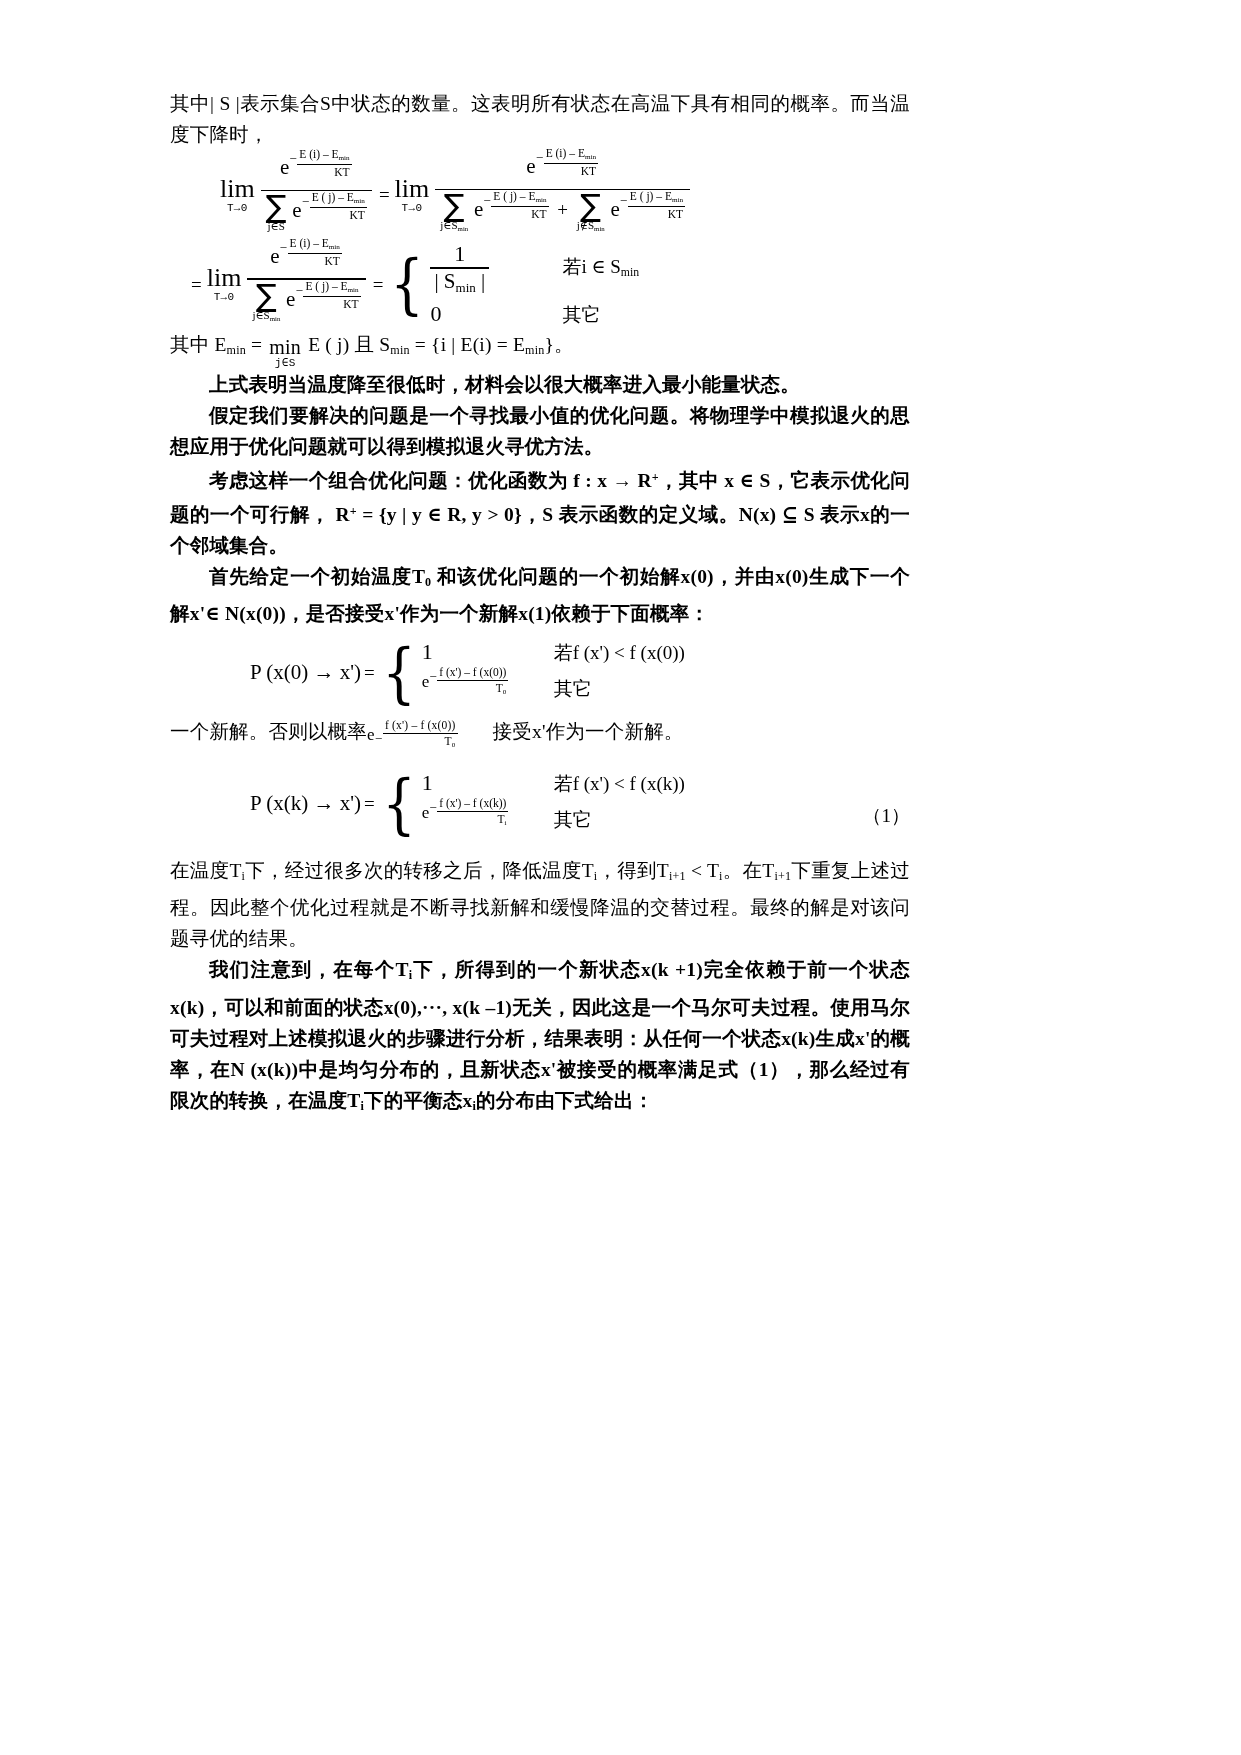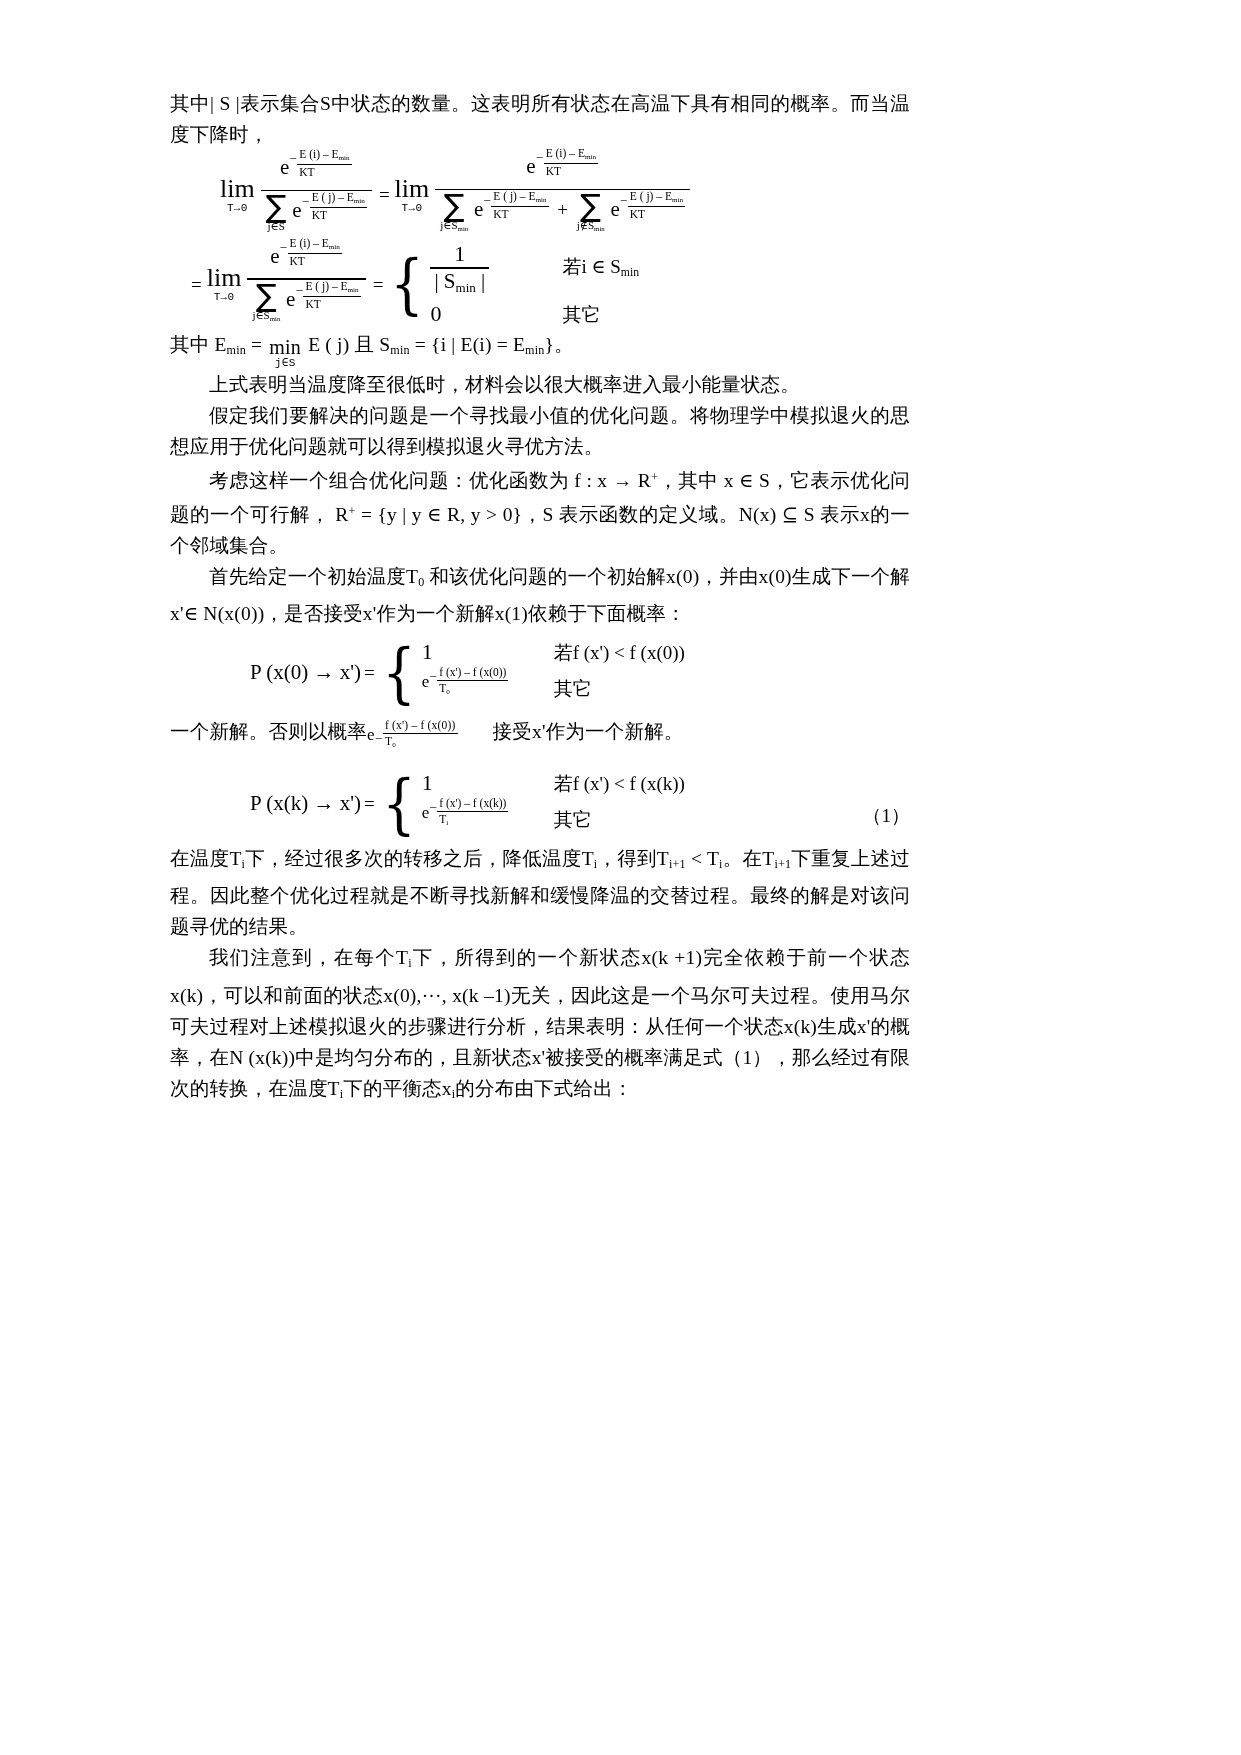--- a/index.html
+++ b/index.html
@@ -28,21 +28,21 @@
 
   
   .para {
     font-size: 19.5px;
     line-height: 31px;
     text-align: justify;
     text-justify: inter-ideograph;
     margin: 0;
     letter-spacing: 0.2px;
   }
-  .para.indent { text-indent: 2em; }
+  .para.indent { text-indent: 2em; font-weight: bold; }
   .tight { margin-top: 12px; }
 
   
   .m  { font-family: "Liberation Serif", "DejaVu Serif", serif; font-style: normal; }
   sub.s { font-size: 0.62em; vertical-align: -0.28em; }
   sup.s { font-size: 0.62em; vertical-align: 0.48em; }
 
   
   .eqblock {
     font-size: 19px;
@@ -83,21 +83,21 @@
   .frac > .bar {
     width: 100%;
     height: 1.4px;
     background: #000;
   }
 
   
   .sfrac {
     display: inline-flex;
     flex-direction: column;
-    align-items: flex-start;
+    align-items: flex-end;
     vertical-align: middle;
     font-size: 11.5px;
     line-height: 1.12;
     padding: 0 1px;
   }
   .sfrac > .bar { width: 100%; height: 1px; background: #000; }
   .sfrac > .num { padding: 0 2px 1px 2px; white-space: nowrap; }
   .sfrac > .den { padding: 1px 2px 0 2px; white-space: nowrap; }
 
   
@@ -463,21 +463,21 @@
                 </span>
               </span>
               <span class="ccond">其它</span>
             </span>
           </span>
         </span>
       </div>
       <span class="eqnum" style="top:34px">（1）</span>
     </div>
 
-    <p class="para" style="margin-top:8px">
+    <p class="para" style="margin-top:20px">
       <span>在温度</span><span class="m"><span>T</span><sub class="s">i</sub></span><span>下，经过很多次的转移之后，降低温度</span><span class="m"><span>T</span><sub class="s">i</sub></span><span>，得到</span><span class="m"><span>T</span><sub class="s">i+1</sub> <span>&lt;</span> <span>T</span><sub class="s">i</sub></span><span>。在</span><span class="m"><span>T</span><sub class="s">i+1</sub></span><span>下重复上述过程。因此整个优化过程就是不断寻找新解和缓慢降温的交替过程。最终的解是对该问题寻优的结果。</span>
     </p>
 
     <p class="para indent">
       <span>我们注意到，在每个</span><span class="m"><span>T</span><sub class="s">i</sub></span><span>下，所得到的一个新状态</span><span class="m">x(k +1)</span><span>完全依赖于前一个状态</span><span class="m">x(k)</span><span>，可以和前面的状态</span><span class="m">x(0),···, x(k –1)</span><span>无关，因此这是一个马尔可夫过程。使用马尔可夫过程对上述模拟退火的步骤进行分析，结果表明：从任何一个状态</span><span class="m">x(k)</span><span>生成</span><span class="m">x'</span><span>的概率，在</span><span class="m">N (x(k))</span><span>中是均匀分布的，且新状态</span><span class="m">x'</span><span>被接受的概率满足式（1），那么经过有限次的转换，在温度</span><span class="m"><span>T</span><sub class="s">i</sub></span><span>下的平衡态</span><span class="m"><span>x</span><sub class="s">i</sub></span><span>的分布由下式给出：</span>
     </p>
 
 
   </div>
 </div>

